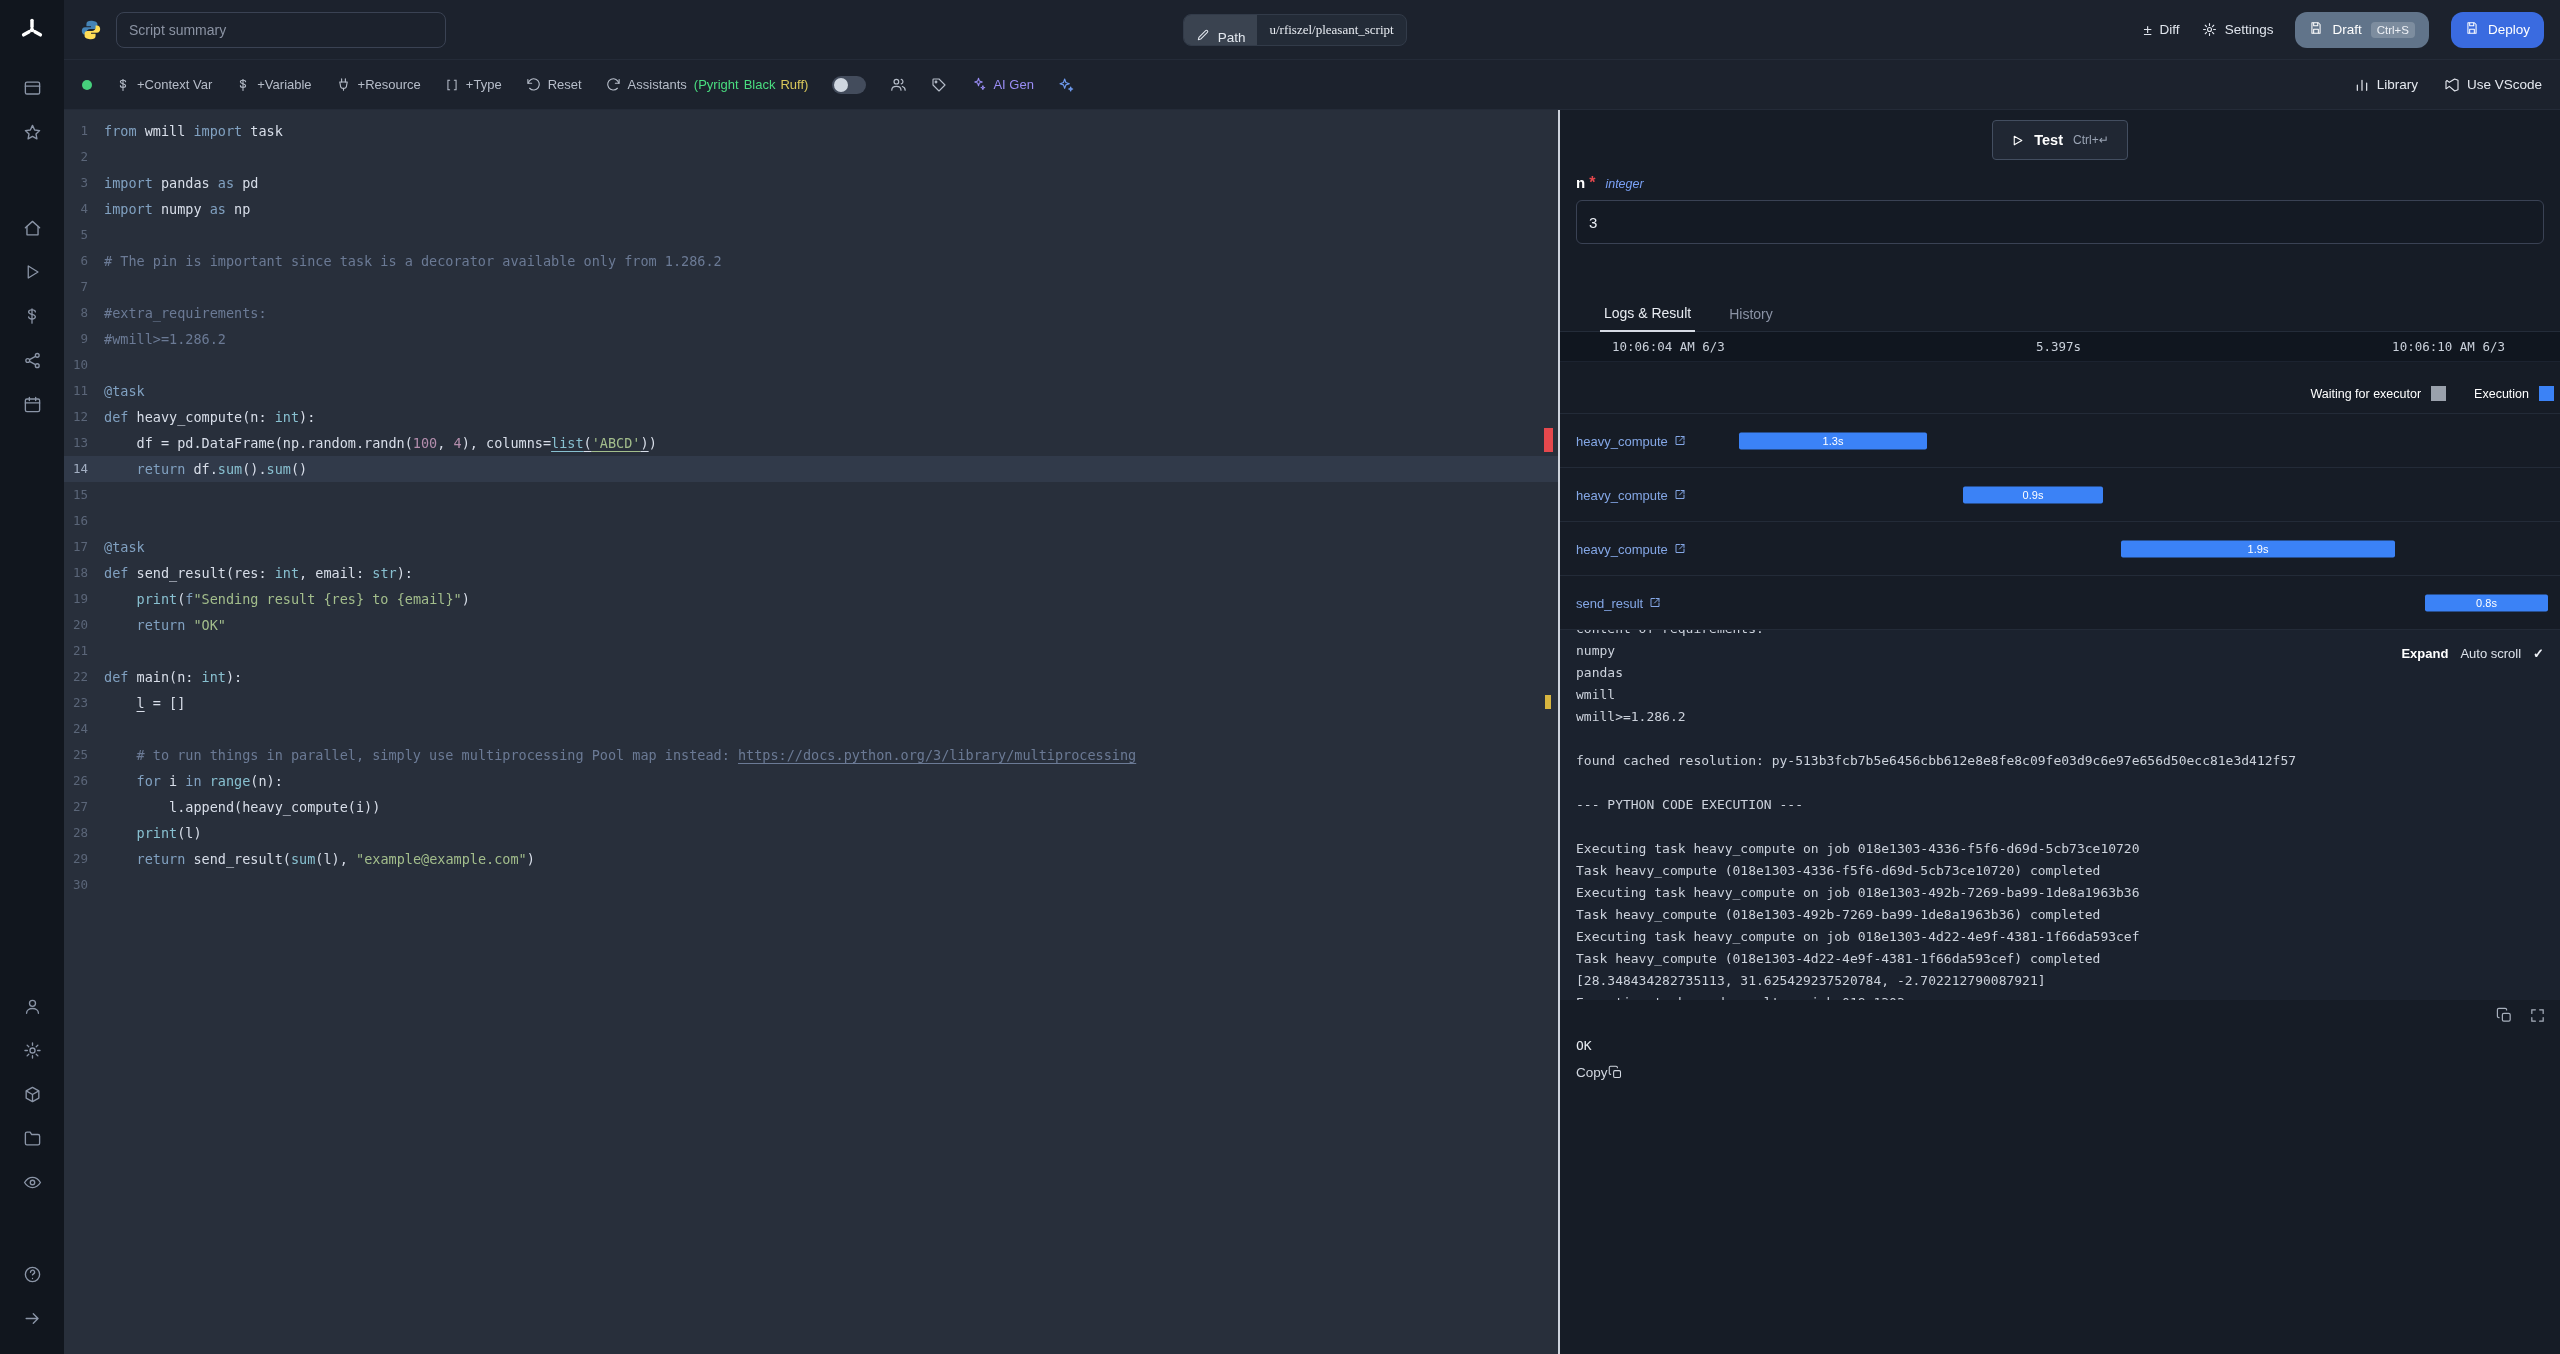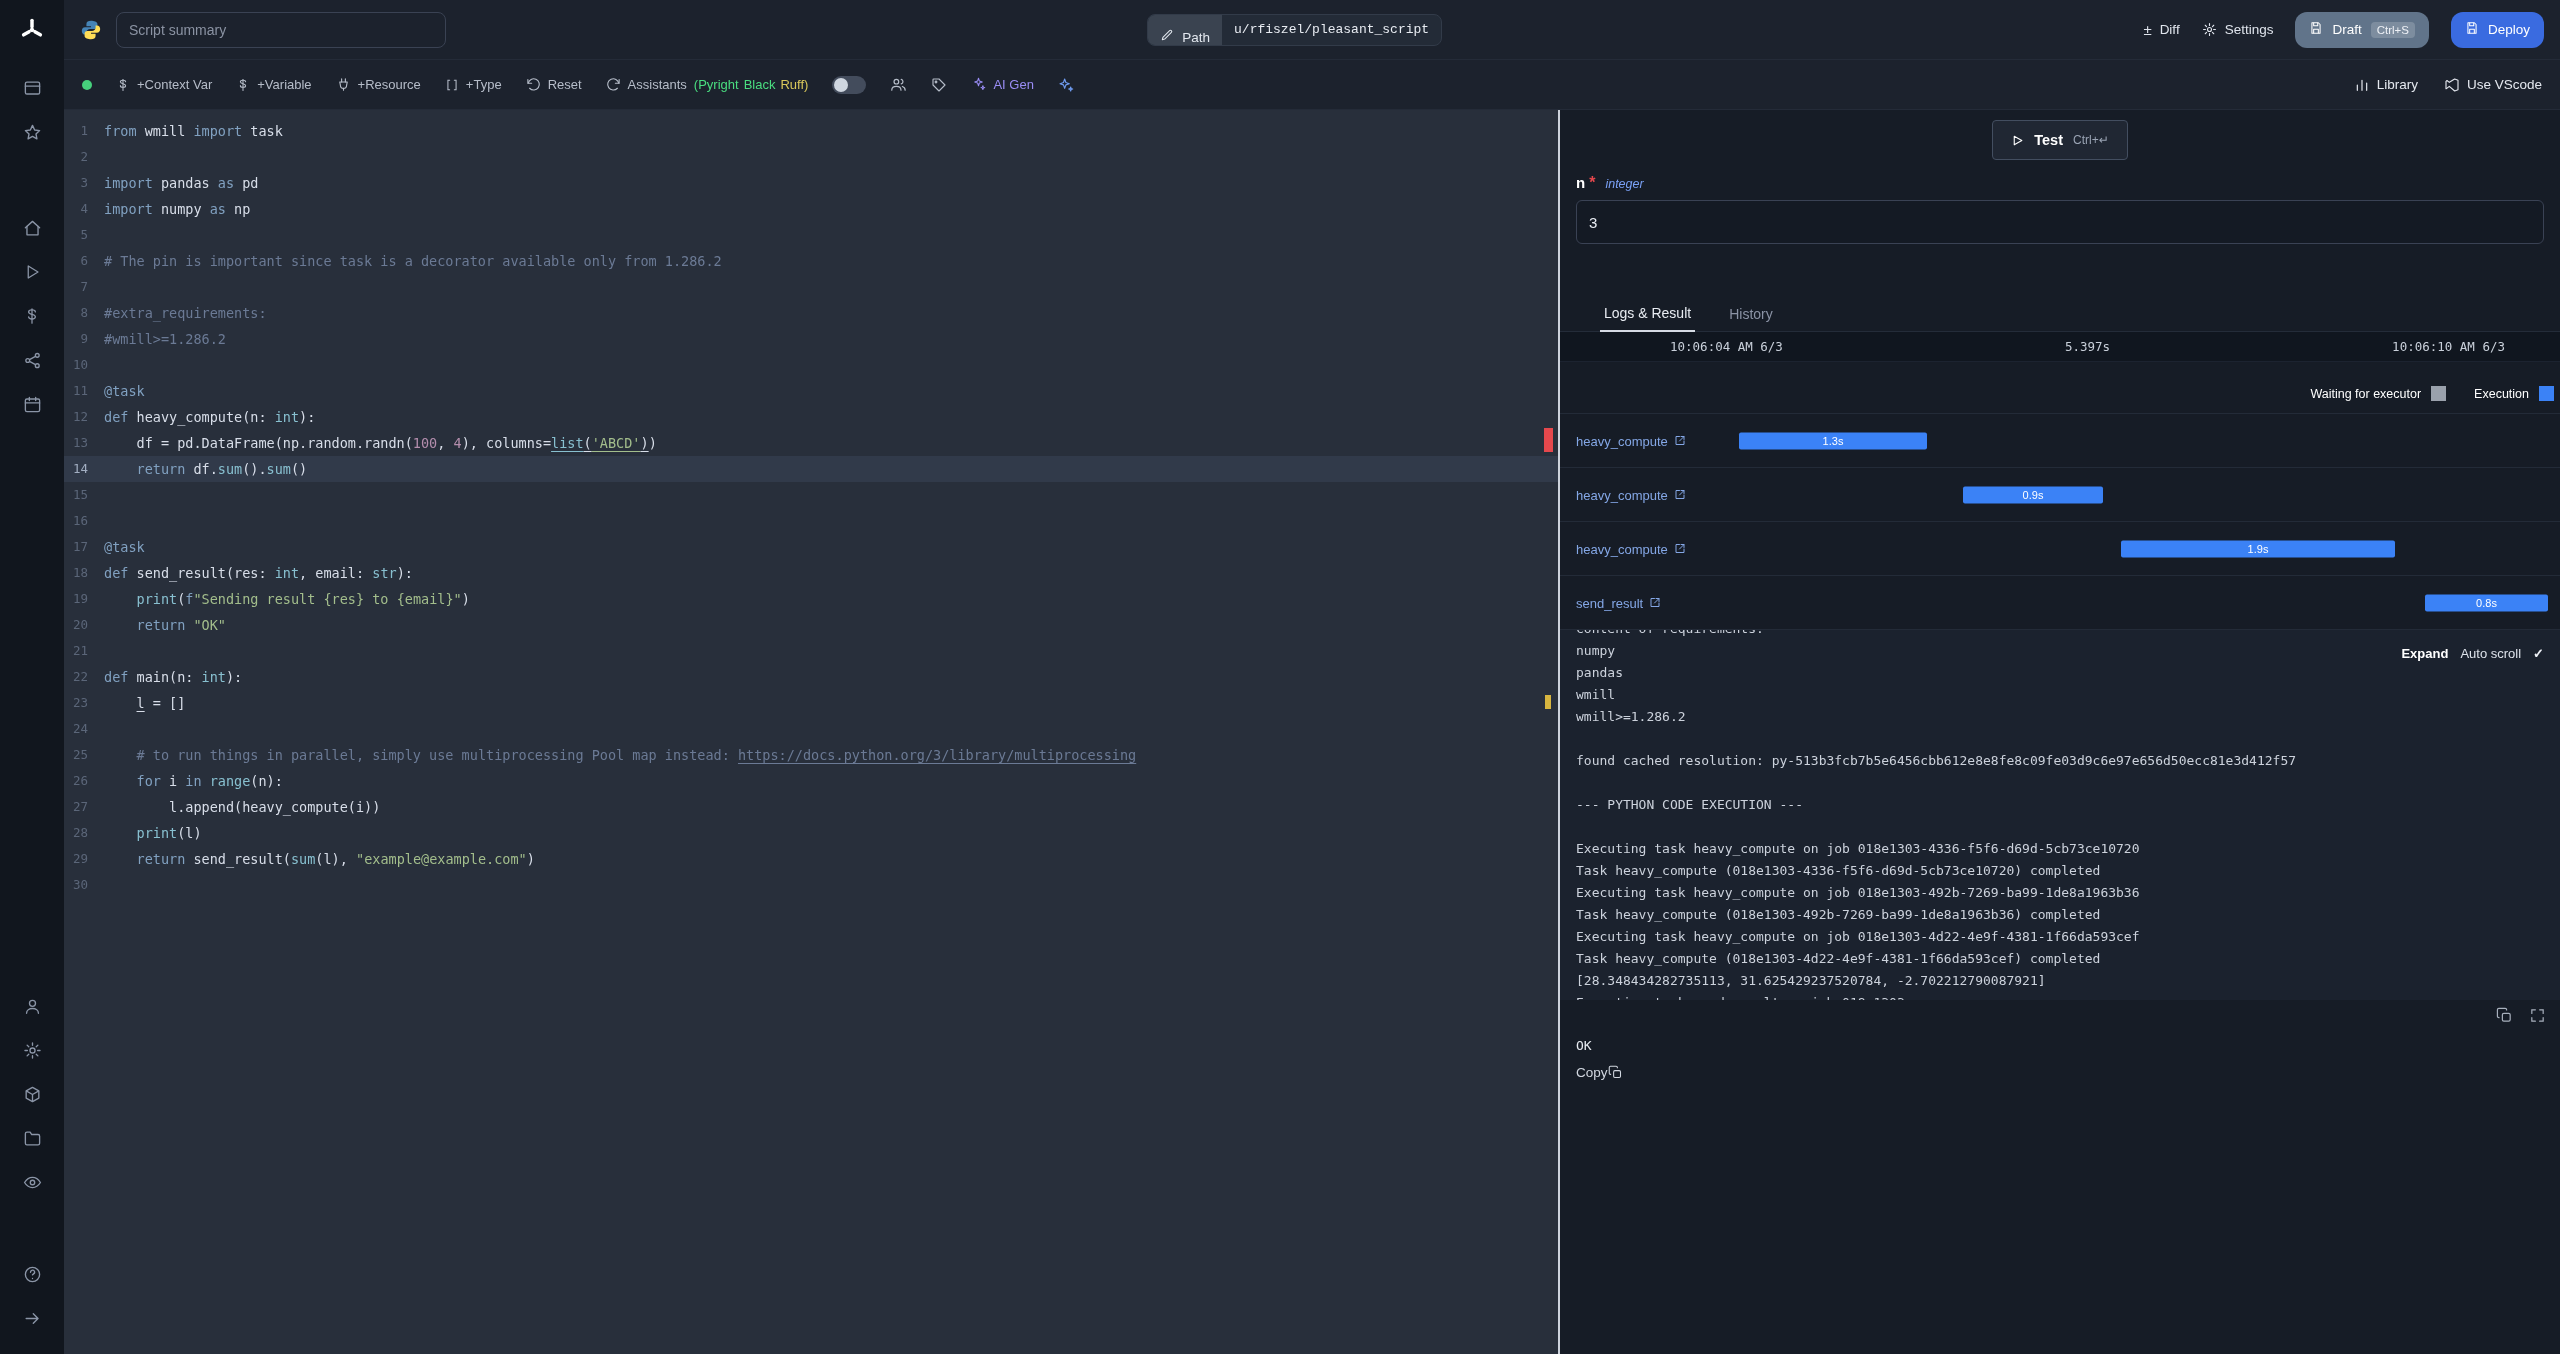--- a/index.html
+++ b/index.html
@@ -18,21 +18,21 @@
 
   
   .main{flex:1;display:flex;flex-direction:column;min-width:0}
 
   .topbar{height:60px;background:#1c222d;border-bottom:1px solid #242b38;display:flex;align-items:center;padding:0 16px;gap:14px;flex:none}
   .lang-icon{width:22px;height:22px;flex:none}
   .summary-input{width:330px;height:36px;background:transparent;border:1px solid #3a4253;border-radius:8px;color:#e5e9f0;padding:0 12px;font-size:14px;outline:none}
   .summary-input::placeholder{color:#8b93a3}
   .path-group{display:flex;align-items:center;height:32px;border-radius:8px;overflow:hidden;background:#232b37;margin:0 auto;border:1px solid #323b49}
   .path-label{display:flex;gap:8px;align-items:flex-end;background:#3a4350;padding:0 12px;height:100%;font-size:13.5px;color:#e2e7ee}
-  .path-value{padding:0 12px;font-size:13.5px;color:#e8ecf2;font-family:Liberation Mono, monospace;font-size:13px}
+  .path-value{padding:0 12px;font-size:13.5px;color:#e8ecf2;font-family:Liberation Serif, serif;font-size:13px}
   .top-right{display:flex;align-items:center;gap:22px}
   .ghost-btn{display:flex;align-items:center;gap:8px;color:#dfe4ec;font-size:13.5px;background:none;border:none;cursor:pointer}
   .btn{display:flex;align-items:center;gap:9px;height:36px;border-radius:12px;padding:0 14px;font-size:13.5px;color:#fff;border:none;cursor:pointer}
   .btn.draft{background:#61748a}
   .btn.deploy{background:#3a6be0}
   .kbd{font-size:11.5px;padding:2px 6px;border-radius:4px;background:rgba(255,255,255,.18);color:#eef1f6}
   .pm-glyph{font-size:15px;line-height:1;color:#dfe4ec}
 
   .toolbar{height:50px;background:#1c222d;border-bottom:1px solid #242b38;display:flex;align-items:center;padding:0 18px;gap:24px;font-size:13px;color:#b6bdc9;flex:none}
   .tb-item{display:flex;align-items:center;gap:7px;cursor:pointer;white-space:nowrap}
@@ -70,21 +70,21 @@
   .arg-label{margin-top:14px;display:flex;align-items:baseline;gap:4px}
   .arg-name{font-size:15px;font-weight:700;color:#fff}
   .req{color:#e5484d;font-weight:700}
   .arg-type{font-size:12.5px;font-style:italic;color:#7aa0f5;margin-left:6px}
   .arg-input{margin-top:8px;width:100%;height:44px;background:#141a24;border:1px solid #3a4254;border-radius:6px;color:#e8ecf2;font-size:15px;padding:0 12px;outline:none}
 
   .tabs{margin-top:52px;display:flex;gap:30px;padding-left:40px;border-bottom:1px solid #242c39;height:36px;align-items:flex-end;flex:none}
   .tab{font-size:14px;color:#8b93a5;padding:0 4px 9px;cursor:pointer}
   .tab.active{color:#e8ecf2;border-bottom:2px solid #d6dbe4;margin-bottom:-1px}
 
-  .meta-strip{height:30px;background:#10161f;display:flex;align-items:center;justify-content:space-between;padding-left:110px;padding-right:55px;font-family:"DejaVu Sans Mono","Liberation Mono",monospace;font-size:12.5px;color:#c9d0da;flex:none;border-bottom:1px solid #1c2330}
+  .meta-strip{height:30px;background:#10161f;display:flex;align-items:center;justify-content:space-between;padding-left:52px;padding-right:55px;font-family:"DejaVu Sans Mono","Liberation Mono",monospace;font-size:12.5px;color:#c9d0da;flex:none;border-bottom:1px solid #1c2330}
 
   .legend{margin-top:24px;display:flex;justify-content:flex-end;align-items:center;gap:10px;padding-right:6px;font-size:12.5px;color:#ffffff;flex:none}
   .sq{width:15px;height:15px;flex:none}
   .sq.gray{background:#9aa1ac}
   .sq.blue{background:#3b82f6}
   .legend-gap{width:8px}
 
   .timeline{margin-top:12px;border-top:1px solid #232b38;flex:none}
   .tl-row{position:relative;height:54px;border-bottom:1px solid #232b38}
   .tl-label{position:absolute;left:16px;top:50%;transform:translateY(-50%);display:inline-flex;align-items:center;gap:6px;color:#84a7e6;font-size:13px;cursor:pointer}

